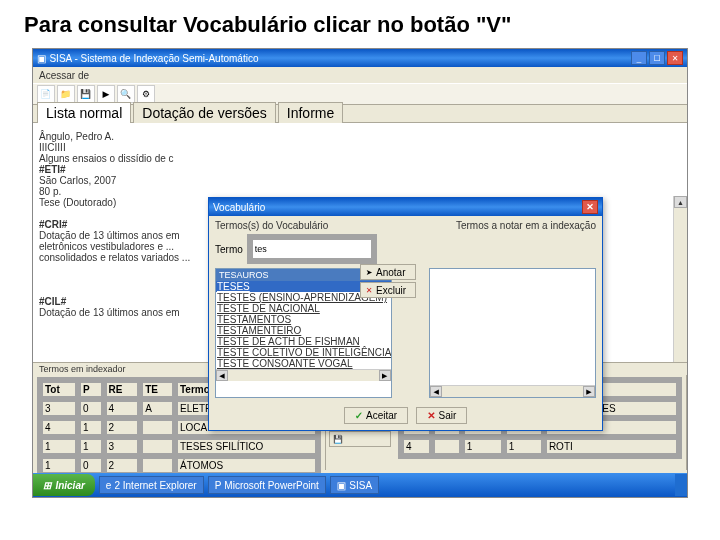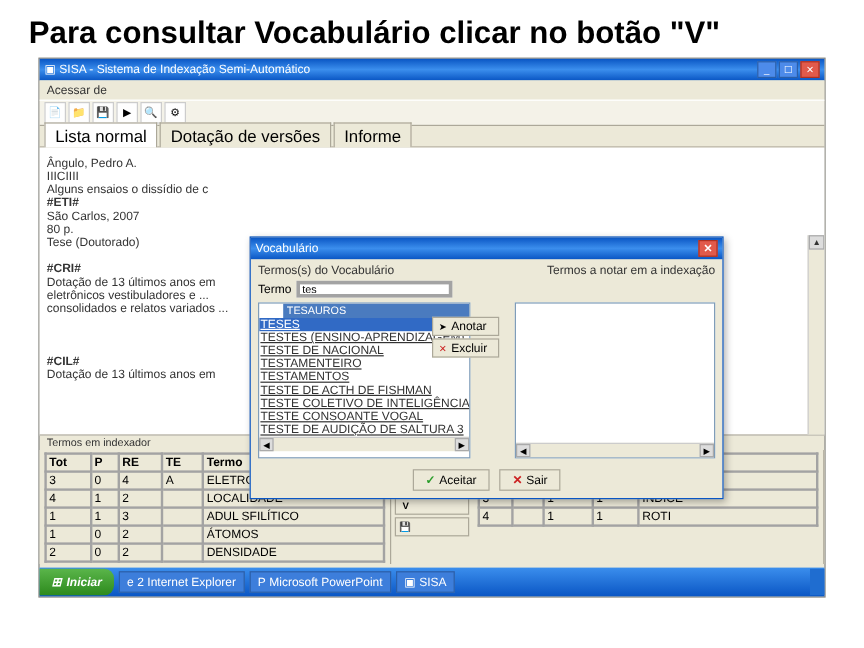--- a/index.html
+++ b/index.html
@@ -1,57 +1,57 @@
 <!DOCTYPE html>
 <html><head>
 <meta charset="utf-8">
 <style>
 * { margin: 0; padding: 0; box-sizing: border-box; font-family: Tahoma, Arial, sans-serif; font-size: 10px; }
 body { width: 720px; height: 540px; background: #fff; overflow: hidden; position: relative; }
-.slide-title { font-size: 26px; font-weight: bold; padding: 12px 24px 8px; color: #000; }
+.slide-title { font-size: 22px; font-weight: bold; padding: 12px 24px 8px; color: #000; }
 .screenshot { position: absolute; top: 48px; left: 32px; width: 656px; height: 450px; border: 1px solid #888; background: #ece9d8; }
 .app-titlebar { background: linear-gradient(#0a56c4,#3b8eed,#0a56c4); color: #fff; height: 18px; display: flex; align-items: center; padding: 0 4px; font-size: 10px; }
 .app-titlebar .title { flex: 1; display: flex; align-items: center; gap: 3px; }
 .app-titlebar .winbtns { display: flex; gap: 2px; }
 .app-titlebar .winbtn { width: 16px; height: 14px; background: #4d8bea; border: 1px solid #2b5fa8; color: #fff; display: flex; align-items: center; justify-content: center; font-size: 8px; cursor: pointer; }
 .app-titlebar .winbtn.close { background: #e25a4b; border-color: #b03020; }
 .menubar { background: #ece9d8; height: 16px; display: flex; align-items: center; padding: 0 6px; gap: 12px; font-size: 10px; color: #333; }
 .toolbar { background: #f4f2e8; height: 22px; border-top: 1px solid #fff; border-bottom: 1px solid #aca899; display: flex; align-items: center; padding: 0 4px; gap: 2px; }
 .tbicon { width: 18px; height: 18px; border: 1px solid #ccc; background: #fefefe; display: flex; align-items: center; justify-content: center; font-size: 9px; cursor: pointer; }
 .tabs { background: #ece9d8; height: 18px; display: flex; align-items: flex-end; padding: 0 4px; border-bottom: 1px solid #aca899; }
 .tab { background: #fff; border: 1px solid #aca899; border-bottom: none; padding: 2px 8px; font-size: 14px; margin-right: 2px; position: relative; top: 1px; cursor: pointer; }
 .tab.inactive { background: #ece9d8; }
 .doc-area { background: #fff; height: 240px; padding: 4px 6px; font-size: 9px; color: #333; overflow: hidden; position: relative; border-bottom: 1px solid #aca899; }
 .doc-area .path { font-size: 9px; color: #444; }
 .doc-area .content { margin-top: 4px; font-size: 8px; line-height: 11px; }
 .bottom-panel { background: #ece9d8; height: 95px; display: flex; }
 .table-col { flex: 1; border-right: 1px solid #aca899; padding: 2px 4px; }
 .mini-table { width: 100%; border-collapse: collapse; font-size: 8px; }
-.mini-table th, .mini-table td { border: 2px solid #a3a3a3; padding: 1px 2px; text-align: left; }
+.mini-table th, .mini-table td { border: 6px solid #a3a3a3; padding: 1px 2px; text-align: left; }
 .mini-table th { background: #ece9d8; }
 .button-col { width: 68px; padding: 2px 3px; display: flex; flex-direction: column; gap: 2px; }
 .xp-btn { background: #ece9d8; border: 1px solid #aca899; height: 16px; display: flex; align-items: center; gap: 2px; padding: 0 3px; font-size: 8px; cursor: pointer; }
 .xp-btn .ic { width: 10px; height: 10px; display: inline-flex; align-items: center; justify-content: center; font-size: 8px; }
 .taskbar { position: absolute; bottom: 0; left: 0; right: 0; height: 24px; background: linear-gradient(#3b8eed,#0a56c4); display: flex; align-items: center; }
 .start-btn { background: linear-gradient(#5ab54a,#2d8a1d); color: #fff; height: 22px; padding: 0 10px; display: flex; align-items: center; gap: 4px; font-size: 10px; font-weight: bold; font-style: italic; border-radius: 0 8px 8px 0; cursor: pointer; }
 .task-item { background: #3d7edb; border: 1px solid #2b5fa8; color: #fff; height: 18px; padding: 0 6px; margin-left: 4px; display: flex; align-items: center; gap: 3px; font-size: 9px; cursor: pointer; }
 .tray { margin-left: auto; background: #1f6dd0; height: 22px; padding: 0 6px; color: #fff; font-size: 9px; display: flex; align-items: center; }
 
 
 .modal { position: absolute; top: 148px; left: 175px; width: 395px; background: #ece9d8; border: 1px solid #0a56c4; box-shadow: 2px 2px 6px rgba(0,0,0,0.3); }
 .modal-titlebar { background: linear-gradient(#0a56c4,#3b8eed,#0a56c4); color: #fff; height: 18px; display: flex; align-items: center; padding: 0 4px; font-size: 10px; gap: 20px; }
 .modal-titlebar .title { flex: 1; }
 .modal-titlebar .closebtn { width: 16px; height: 14px; background: #e25a4b; border: 1px solid #b03020; color: #fff; display: flex; align-items: center; justify-content: center; font-size: 9px; font-weight: bold; cursor: pointer; }
 .modal-body { padding: 4px 6px; }
 .modal-body .labels { display: flex; justify-content: space-between; font-size: 9px; margin-bottom: 3px; color: #333; }
 .modal-body .termrow { display: flex; align-items: center; gap: 4px; font-size: 9px; margin-bottom: 4px; }
-.modal-body .termrow input { border: 3px solid #a3a3a3; height: 14px; width: 130px; padding: 0 2px; font-size: 9px; }
+.modal-body .termrow input { border: 6px solid #a3a3a3; height: 30px; width: 130px; padding: 0 2px; font-size: 9px; }
 .modal-panels { display: flex; gap: 4px; }
 .vocab-list { width: 180px; height: 130px; background: #fff; border: 1px solid #7f9db9; overflow: hidden; font-size: 8.5px; }
-.vocab-list .head { background: #4a7bbf; color: #fff; padding: 1px 3px; font-size: 9px; margin-left: 20px; }
+.vocab-list .head { background: #4a7bbf; color: #fff; padding: 1px 3px; font-size: 9px; }
 .vocab-list .item { padding: 0 1px; line-height: 11px; color: #333; white-space: nowrap; cursor: pointer; text-decoration: underline; }
 .vocab-list .item.sel { background: #316ac5; color: #fff; }
 .anot-list { width: 170px; height: 130px; background: #fff; border: 1px solid #7f9db9; position: relative; }
 .side-actions { position: absolute; right: 186px; top: 48px; display: flex; flex-direction: column; gap: 2px; }
 .modal-footer { display: flex; justify-content: center; gap: 8px; padding: 5px 0 6px; }
 .dlg-btn { background: #ece9d8; border: 1px solid #aca899; padding: 2px 10px; display: flex; align-items: center; gap: 3px; font-size: 10px; cursor: pointer; }
 .dlg-btn .chk { color: #2a9d2a; font-weight: bold; }
 .dlg-btn .x { color: #c22; font-weight: bold; }
 .scroll-h { height: 12px; background: #ece9d8; border-top: 1px solid #ccc; display: flex; }
 .scroll-h .sbtn { width: 12px; background: #ddd; border: 1px solid #aaa; font-size: 7px; display: flex; align-items: center; justify-content: center; }
@@ -140,21 +140,21 @@
               <td>1</td>
               <td>2</td>
               <td></td>
               <td>LOCALIDADE</td>
             </tr>
         <tr>
               <td>1</td>
               <td>1</td>
               <td>3</td>
               <td></td>
-              <td>ADUL SFILÍTICO</td>
+              <td>TESES SFILÍTICO</td>
             </tr>
         <tr>
               <td>1</td>
               <td>0</td>
               <td>2</td>
               <td></td>
               <td>ÁTOMOS</td>
             </tr>
         <tr>
               <td>2</td>
@@ -241,26 +241,25 @@
             <span class="ic" style="color:#c22">✕</span>
             <span>Excluir</span>
           </div>
       </div>
       <div class="modal-panels">
         <div class="vocab-list">
           <div class="head">TESAUROS</div>
           <div class="item sel">TESES</div>
           <div class="item">TESTES (ENSINO-APRENDIZAGEM)</div>
           <div class="item">TESTE DE NACIONAL</div>
+          <div class="item">TESTAMENTOS</div>
           <div class="item">TESTAMENTEIRO</div>
-          <div class="item">TESTAMENTOS</div>
           <div class="item">TESTE DE ACTH DE FISHMAN</div>
           <div class="item">TESTE COLETIVO DE INTELIGÊNCIA PARA ADUL</div>
           <div class="item">TESTE CONSOANTE VOGAL</div>
-          <div class="item">TESTE DE AUDIÇÃO DE SALTURA 3</div>
           <div class="scroll-h">
               <div class="sbtn">◀</div>
               <div style="flex:1"></div>
               <div class="sbtn">▶</div>
             </div>
         </div>
         <div style="width:30px"></div>
         <div class="anot-list">
           <div class="scroll-h" style="position:absolute;bottom:0;left:0;right:0">
               <div class="sbtn">◀</div>

